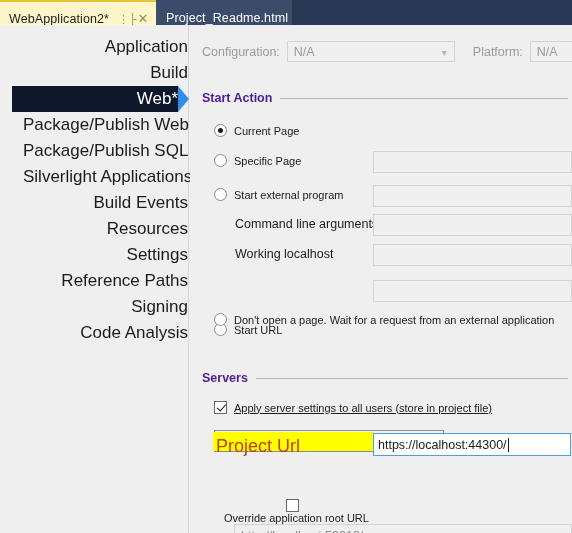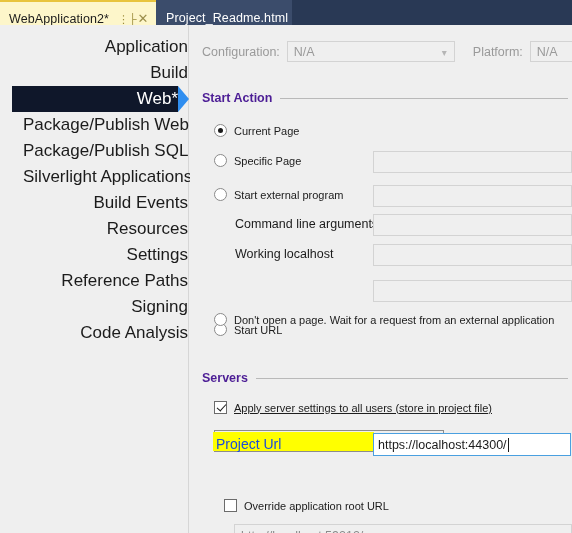--- a/index.html
+++ b/index.html
@@ -265,22 +265,22 @@
   
   .marker {
     position: absolute;
     background: #ffff00;
     z-index: 1;
   }
 
   .proj-url-label {
     position: absolute;
     left: 216px; top: 436px;
-    font-size: 14px;
-    color: #1d4ed8;
+    font-size: 18px;
+    color: #c2410c;
     z-index: 2;
     white-space: nowrap;
   }
 
   .focus-input {
     position: absolute;
     left: 373px; top: 433px;
     width: 198px; height: 23px;
     background: #ffffff;
     border: 1px solid #4aa0e0;
@@ -426,21 +426,21 @@
   <div class="check-row" style="left:24px; top:376px;text-decoration:underline;">
     <span class="checkbox on"></span>
     <span class="lbl">Apply server settings to all users (store in project file)</span>
   </div>
 
   <div class="server-combo">
     <span>IIS Express</span>
     <span class="arw">▾</span>
   </div>
 
-  <div class="check-row" style="left:34px; top:474px;">
+  <div class="check-row" style="left:34px; top:474px;flex-direction:column;">
     <span class="checkbox"></span>
     <span class="lbl">Override application root URL</span>
   </div>
 
   <div class="dis-input" style="left:44px; top:499px; width:338px; height:24px;">
     <span>http://localhost:59212/</span>
   </div>
 
 </div>
 

